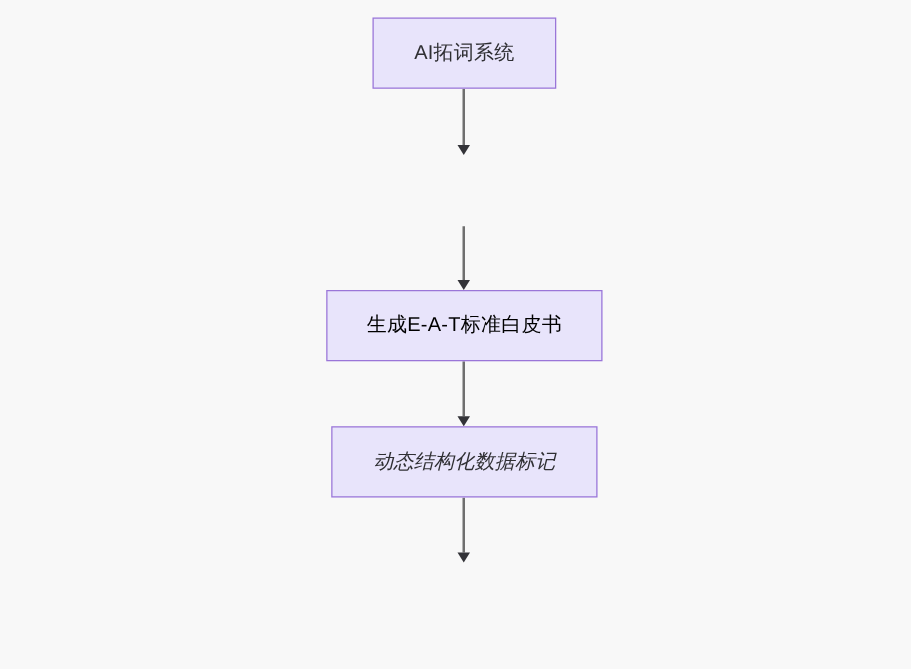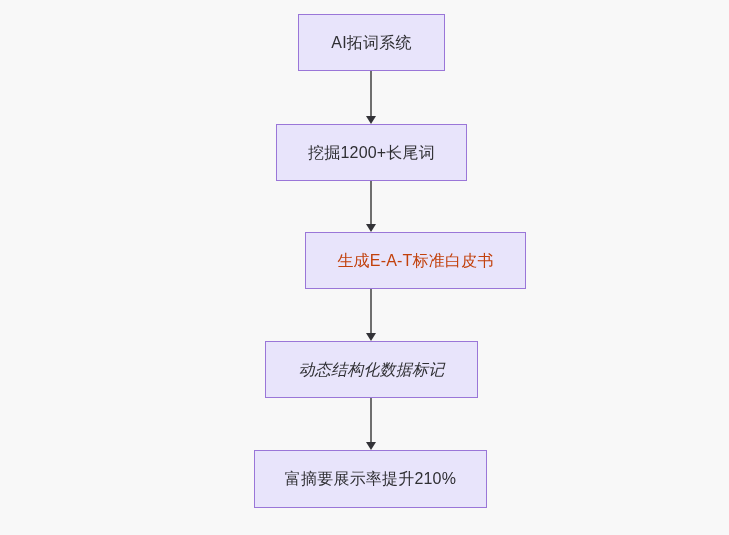--- a/index.html
+++ b/index.html
@@ -77,25 +77,19 @@
       <div class="edge-line" style="height: 44px; background: rgb(111, 111, 111);"></div>
       <div class="edge-head" style="top: 44px; border-top-color: rgb(51, 51, 56);"></div>
     </div>
     <div class="edge" style="left: 371px; top: 398px;">
       <div class="edge-line" style="height: 44px; background: rgb(111, 111, 111);"></div>
       <div class="edge-head" style="top: 44px; border-top-color: rgb(51, 51, 56);"></div>
     </div>
     <div class="node" style="left: 298px; top: 14px; width: 147px; height: 57px; background: rgb(232, 228, 251); border-color: rgb(154, 118, 216); color: rgb(47, 47, 51);">
       <span class="node-label">AI拓词系统</span>
     </div>
-    <div class="node" style="left: 276px; top: 124px; width: 191px; height: 57px; background: rgb(232, 228, 251); border-color: rgb(154, 118, 216); color: rgb(47, 47, 51);">
-      <span class="node-label">挖掘1200+长尾词</span>
-    </div>
-    <div class="node" style="left: 261px; top: 232px; width: 221px; height: 57px; background: rgb(232, 228, 251); border-color: rgb(154, 118, 216); color: #c2410c; margin-left: 44px;">
+    <div class="node" style="left: 261px; top: 232px; width: 221px; height: 57px; background: rgb(232, 228, 251); border-color: rgb(154, 118, 216); color: #000000;">
       <span class="node-label">生成E-A-T标准白皮书</span>
     </div>
     <div class="node" style="left: 265px; top: 341px; width: 213px; height: 57px; background: rgb(232, 228, 251); border-color: rgb(154, 118, 216); color: rgb(47, 47, 51); font-style: italic;">
       <span class="node-label">动态结构化数据标记</span>
     </div>
-    <div class="node" style="left: 254px; top: 450px; width: 233px; height: 58px; background: rgb(232, 228, 251); border-color: rgb(154, 118, 216); color: rgb(47, 47, 51);">
-      <span class="node-label">富摘要展示率提升210%</span>
-    </div>
   </div>
 
 </body></html>

